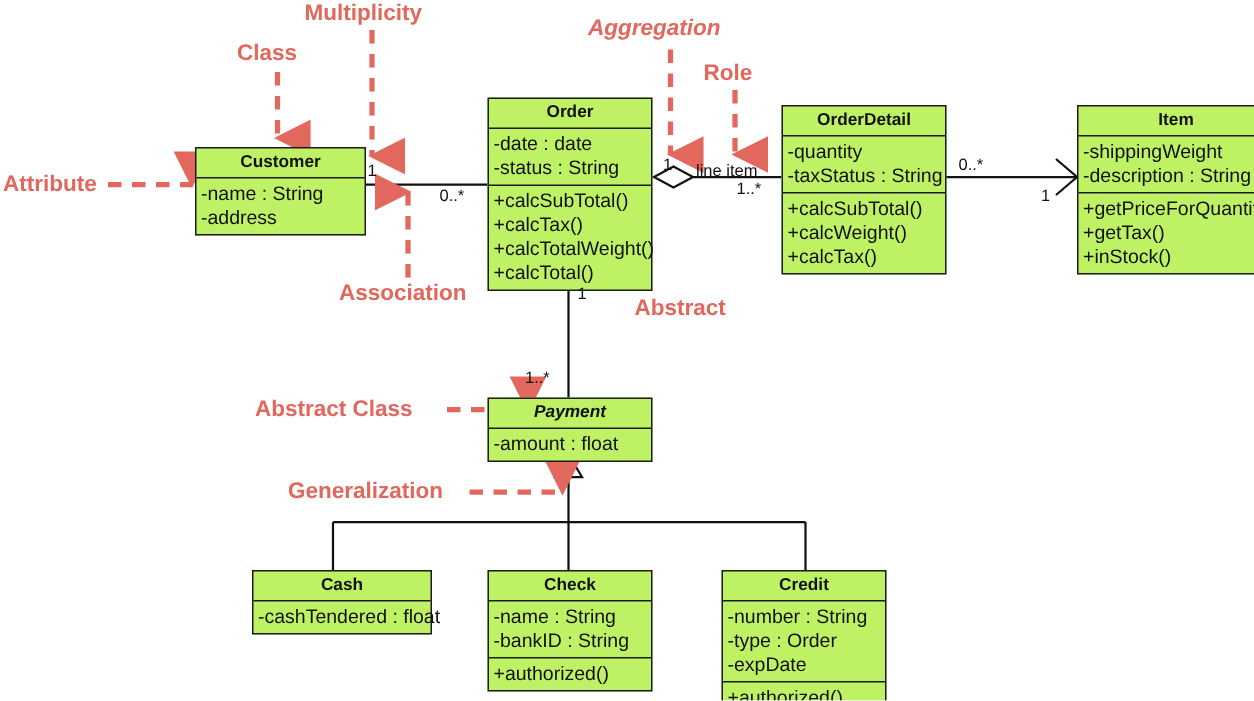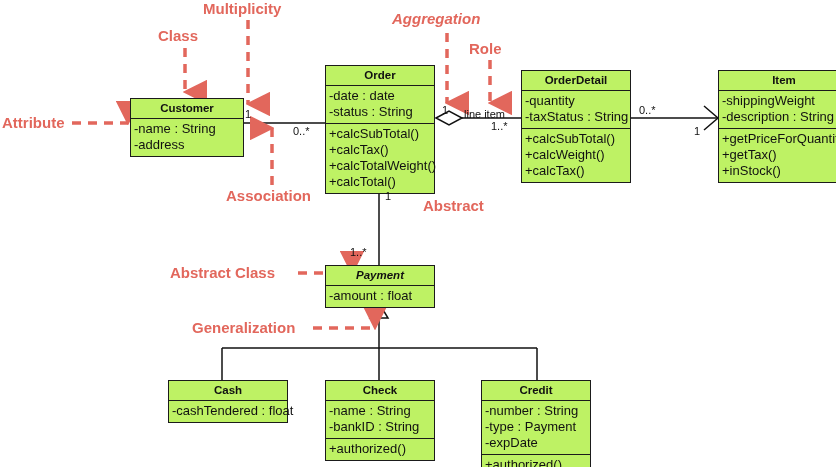--- a/index.html
+++ b/index.html
@@ -206,21 +206,21 @@
     </div>
     <div class="uml-compartment">
       <div class="uml-member">+authorized()</div>
     </div>
   </div>
 
   <div class="uml-class" style="left:481px; top:380px; width:110px;">
     <div class="uml-name">Credit</div>
     <div class="uml-compartment">
       <div class="uml-member">-number : String</div>
-      <div class="uml-member">-type : Payment</div>
+      <div class="uml-member">-type : Order</div>
       <div class="uml-member">-expDate</div>
     </div>
     <div class="uml-compartment">
       <div class="uml-member">+authorized()</div>
     </div>
   </div>
 
   <div class="mult" style="left:245px; top:108px;">1</div>
   <div class="mult" style="left:293px; top:125px;">0..*</div>
 

